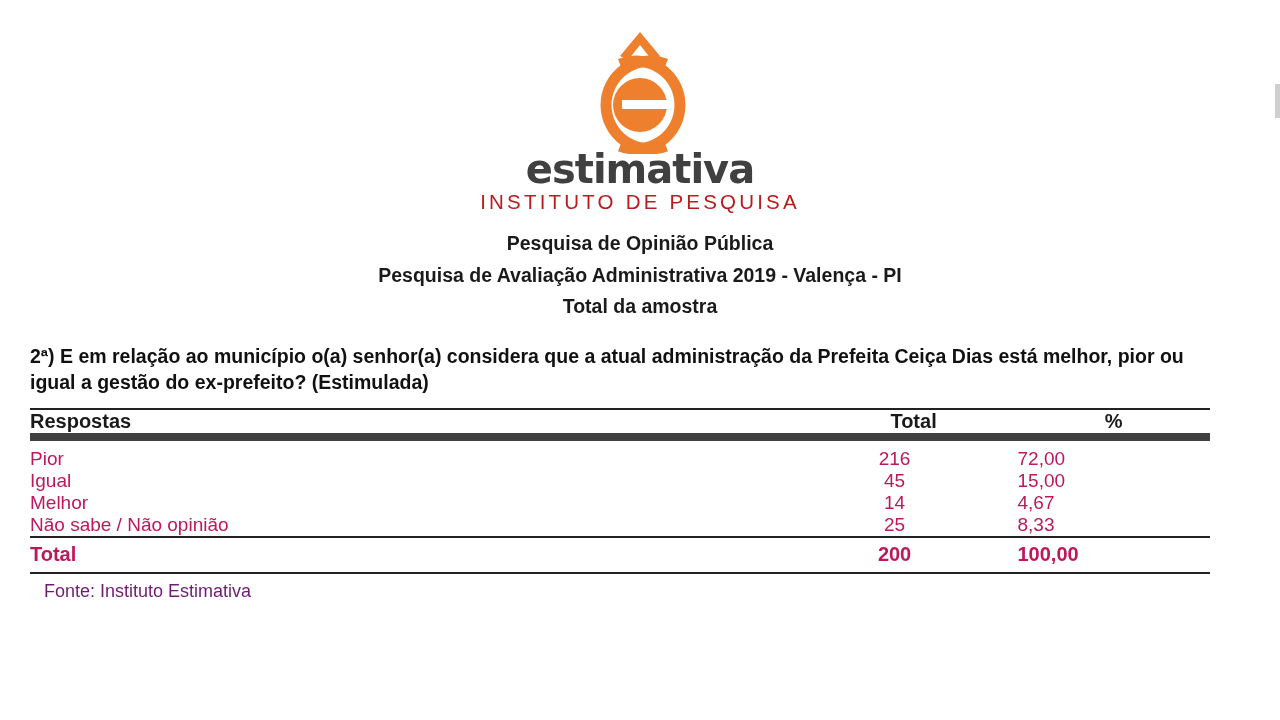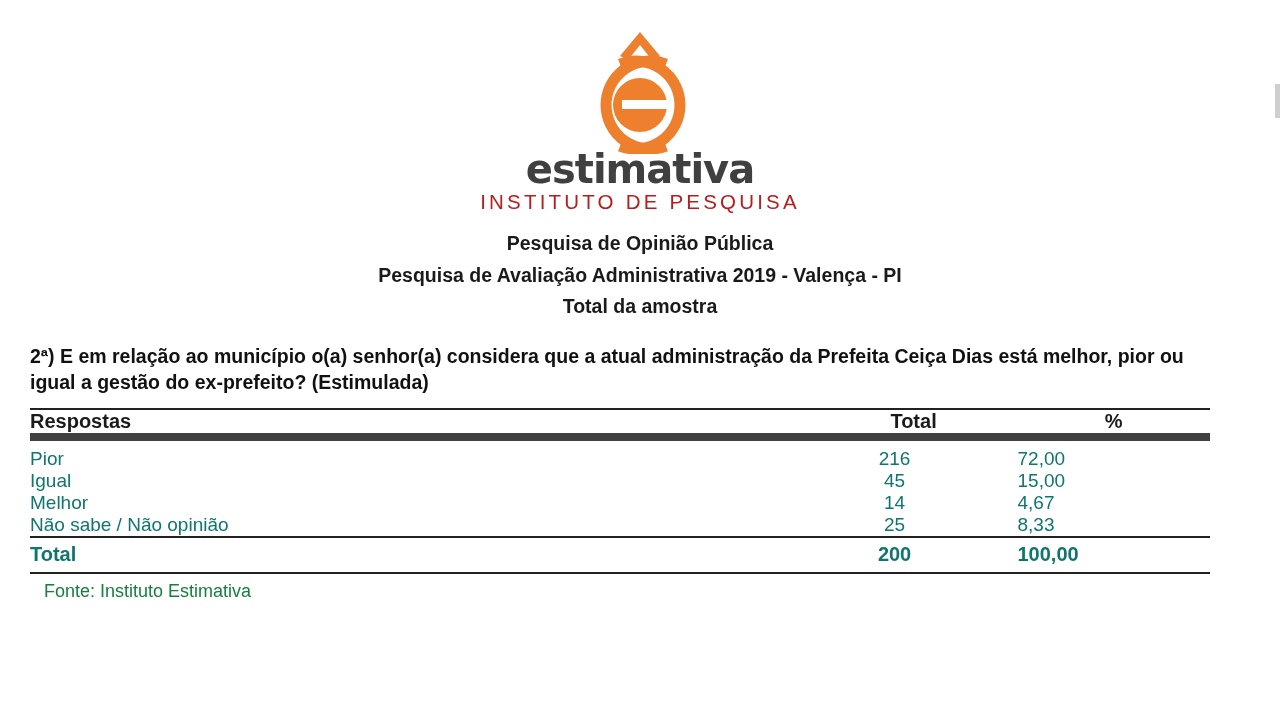--- a/index.html
+++ b/index.html
@@ -89,35 +89,35 @@
     border-bottom: 8px solid #404040;
   }
   .col-label { text-align: left; width: 830px; }
   .col-total { text-align: center; width: 180px; padding-right: 38px !important; }
   .col-pct   { text-align: left; width: 170px; padding-right: 30px !important; }
   .thead-row .col-total { text-align: center; padding-right: 0 !important; }
   .thead-row .col-pct { text-align: center; padding-right: 0 !important; }
   tbody tr td {
     padding: 5px 0 4px 0;
     font-size: 19px;
-    color: #0f766e;
+    color: #be185d;
   }
   tbody tr:first-child td { padding-top: 7px; }
   tr.total-row td {
     font-weight: bold;
     font-size: 20px;
     border-top: 2px solid #222;
     border-bottom: 2px solid #222;
     padding: 5px 0 6px 0;
   }
   .source {
     margin-top: 7px;
     margin-left: 14px;
     font-size: 18px;
-    color: #15803d;
+    color: #701a75;
   }
   
   .edge-sliver {
     position: absolute;
     top: 84px;
     right: 0;
     width: 5px;
     height: 34px;
     background: #cfcfcf;
   }

